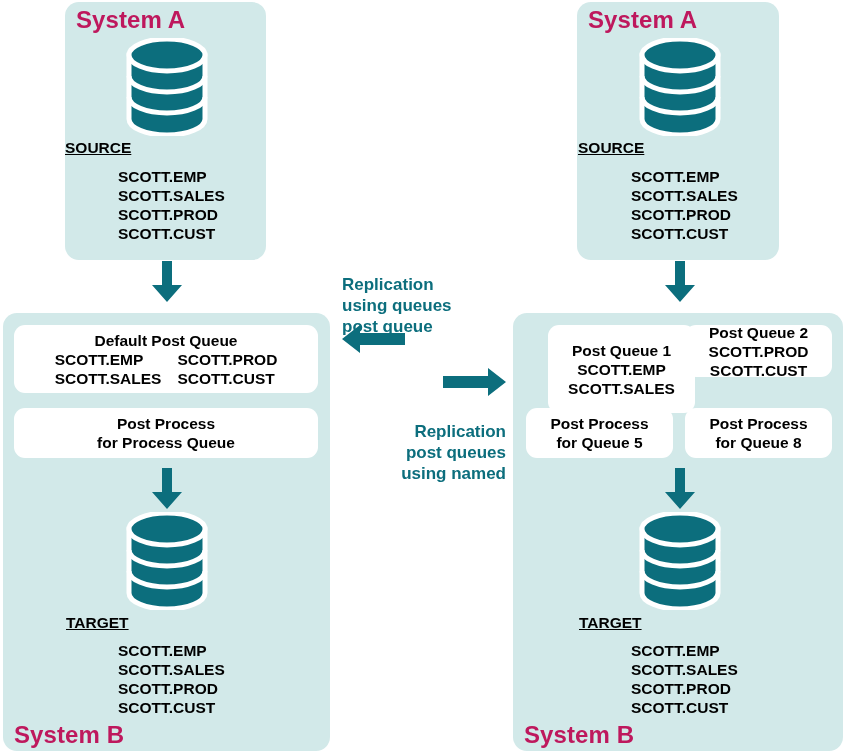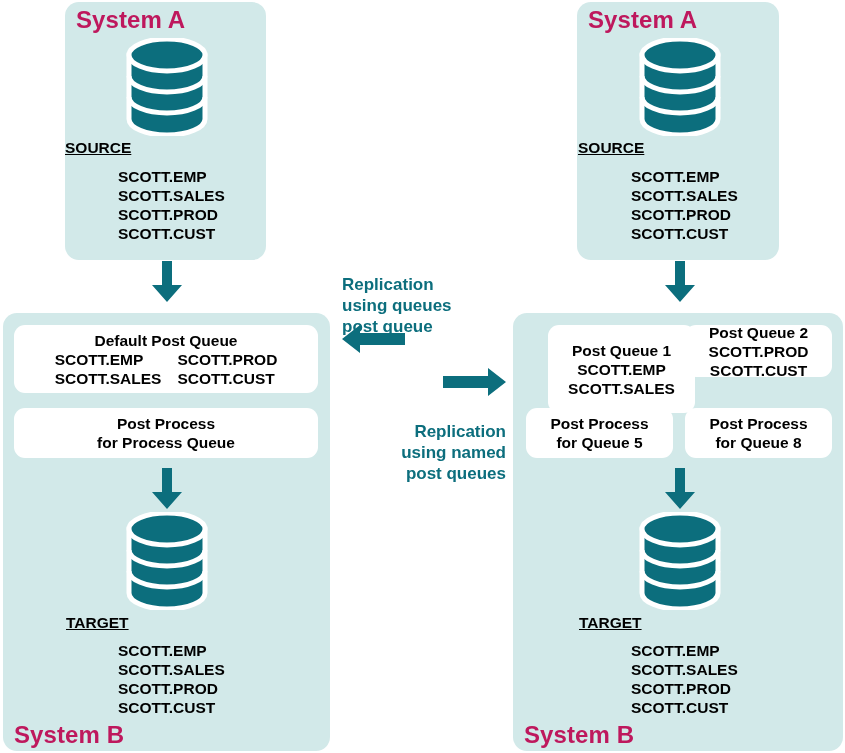--- a/index.html
+++ b/index.html
@@ -190,22 +190,22 @@
 </div>
 
 <div class="arrow" style="left:442px; top:367px; width:64px; height:30px;">
   <svg width="64" height="30" viewBox="0 0 64 30" xmlns="http://www.w3.org/2000/svg">
     <path d="M64 15 L46 1 L46 9 L1 9 L1 21 L46 21 L46 29 Z" fill="#0c6e7d"></path>
   </svg>
 </div>
 
 <div class="rep-label right-align" style="left:351px; top:403px; width:155px;">
   <div>Replication</div>
+  <div>post queues</div>
   <div>using named</div>
-  <div>post queues</div>
 </div>
 
 <div class="panel" style="left:577px; top:2px; width:202px; height:258px;"></div>
 
 <div class="panel-label" style="left:588px; top:6px;">System A</div>
 
 <div class="db-icon" style="left:636px; top:38px; width:88px; height:98px;">
   <svg width="88" height="98" viewBox="0 0 88 98" xmlns="http://www.w3.org/2000/svg">
     <g>
       <path d="M6 17 L6 81 a38 16 0 0 0 76 0 L82 17 Z" fill="#0c6e7d" stroke="#ffffff" stroke-width="5"></path>

